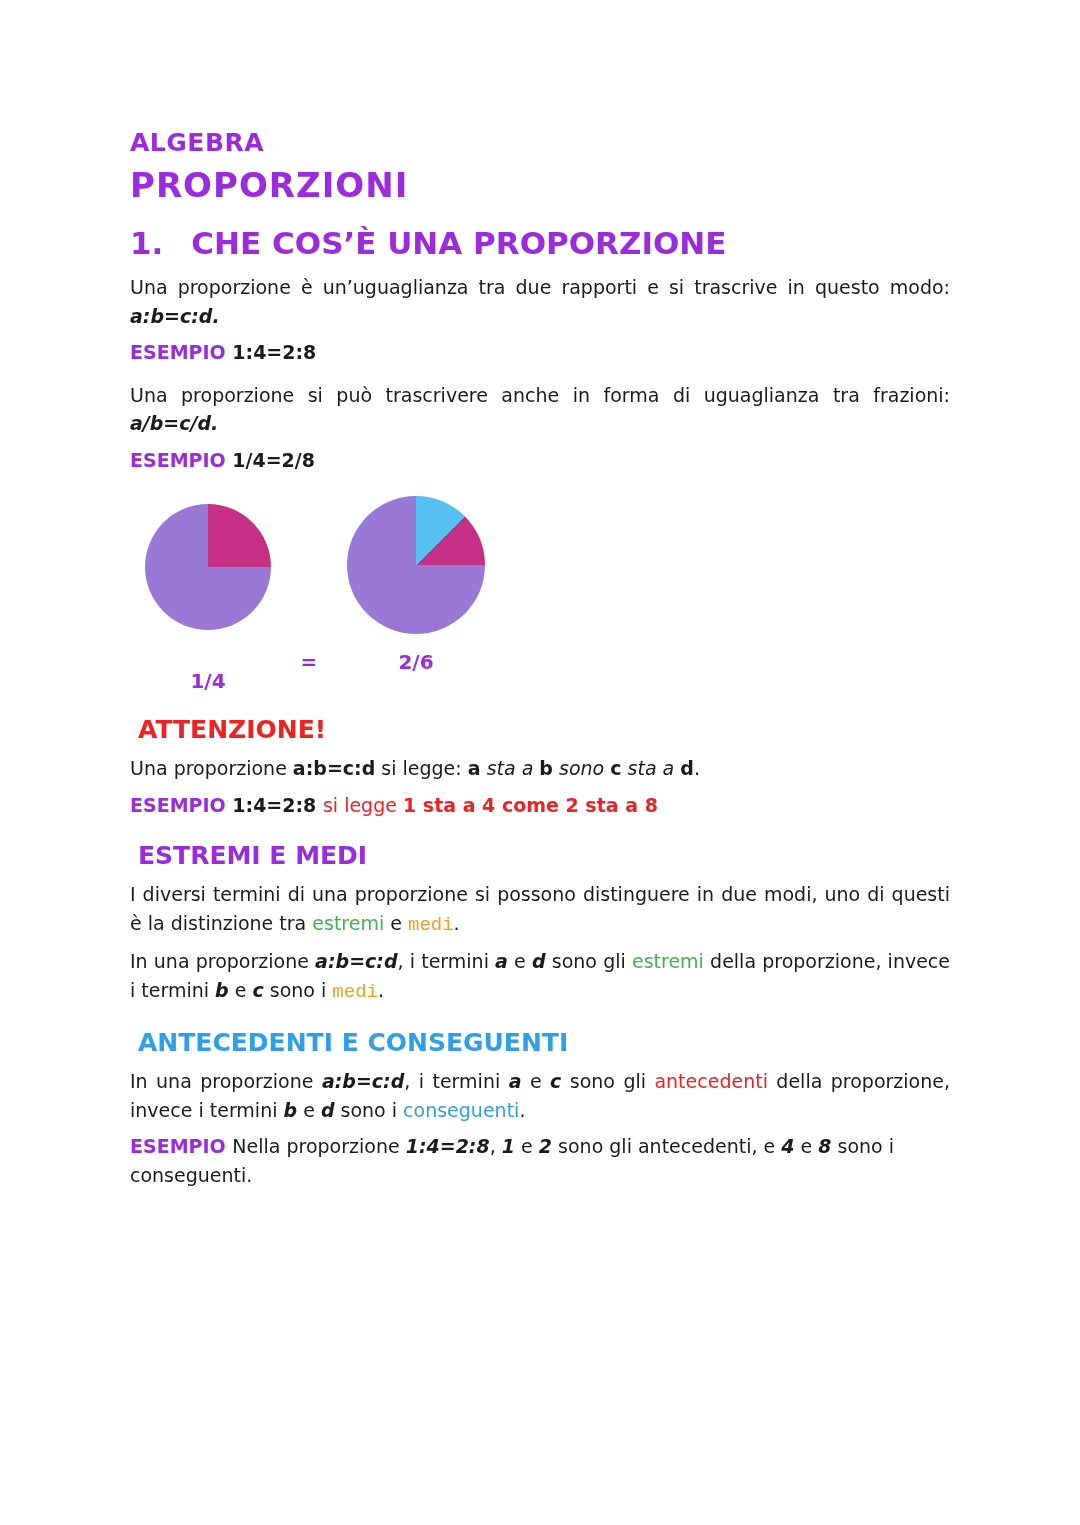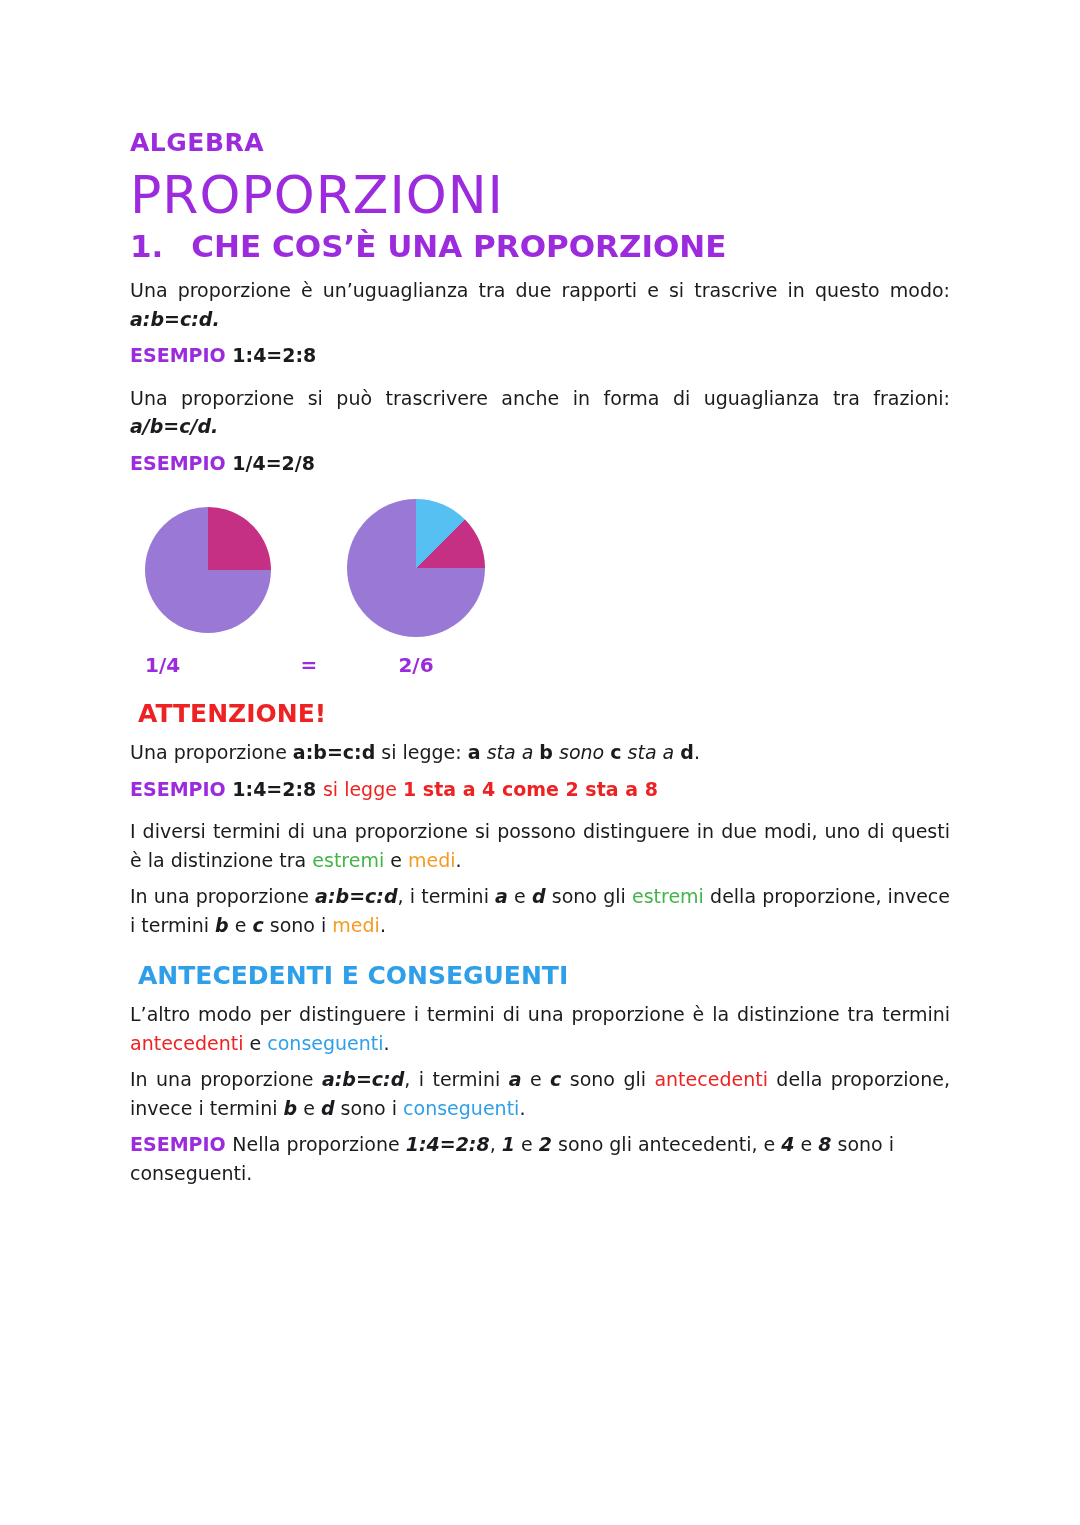--- a/index.html
+++ b/index.html
@@ -3,46 +3,46 @@
 <meta charset="utf-8">
 <style>
   html,body{margin:0;padding:0;background:#ffffff;}
   body{
     width:1080px;height:1525px;overflow:hidden;
     font-family:"DejaVu Sans","Liberation Sans",sans-serif;
     color:#1b1b1f;
   }
   .page{padding:128px 130px 0 130px;width:820px;box-sizing:content-box;}
   .kicker{font-size:25px;font-weight:bold;color:var(--purple);margin:0 0 8px 0;letter-spacing:.5px;}
-  .title{font-size:52px;font-weight:normal;color:var(--purple);margin:0 0 3px 0;letter-spacing:1px;}
+  .title{font-size:34px;font-weight:bold;color:var(--purple);margin:0 0 20px 0;letter-spacing:1px;}
   .sec-heading{font-size:31px;font-weight:bold;color:var(--purple);margin:0 0 12px 0;}
   .sec-heading .num{margin-right:28px;}
   p.body{font-size:19px;line-height:1.5;margin:0 0 8px 0;text-align:justify;}
   p.esempio{font-size:19px;line-height:1.5;margin:0 0 14px 0;}
   .sub-heading{font-size:25px;font-weight:bold;margin:22px 0 10px 8px;}
   .sub-heading.purple-h{color:var(--purple);}
   .sub-heading.red-h{color:var(--red);}
   .sub-heading.blue-h{color:var(--blue);}
   
   .b{font-weight:bold;}
   .i{font-style:italic;}
   .bi{font-weight:bold;font-style:italic;}
   .purple{color:var(--purple);}
   .red{color:var(--red);}
   .green{color:var(--green);}
-  .orange{color:var(--orange);}
+  .orange{color:var(--orange);font-family:Liberation Mono, monospace;}
   .blue{color:var(--blue);}
   
   .figure{margin:22px 0 10px 15px;}
   .pies{display:flex;align-items:flex-start;}
   .pie{border-radius:50%;}
   .pie1{width:126px;height:126px;margin-top:8px;}
   .pie2{width:138px;height:138px;margin-left:76px;}
   .labels{display:flex;margin-top:16px;font-weight:bold;color:var(--purple);font-size:20px;}
-  .labels .l1{width:126px;text-align:left;}
+  .labels .l1{width:126px;text-align:center;margin-top:19px;}
   .labels .eq{width:76px;text-align:center;}
   .labels .l2{width:138px;text-align:center;}
 </style>
 </head>
 <body>
 
 <div class="page">
 
   <div class="kicker">ALGEBRA</div>
   <h1 class="title">PROPORZIONI</h1>
@@ -65,21 +65,21 @@
       <span class="l1">1/4</span>
       <span class="eq">=</span>
       <span class="l2">2/6</span>
     </div>
   </div>
 
   <h3 class="sub-heading red-h">ATTENZIONE!</h3>
   <p class="body"><span>Una proporzione </span><span class="b">a:b=c:d</span><span> si legge: </span><span class="b">a</span><span> </span><span class="i">sta a </span><span class="b">b</span><span> </span><span class="i">sono </span><span class="b">c</span><span> </span><span class="i">sta a </span><span class="b">d</span><span>.</span></p>
   <p class="esempio"><span class="purple b">ESEMPIO </span><span class="b">1:4=2:8 </span><span class="red">si legge </span><span class="red b">1 sta a 4 come 2 sta a 8</span></p>
 
+  <h3 class="sub-heading purple-h">ESTREMI E MEDI</h3>
   <p class="body"><span>I diversi termini di una proporzione si possono distinguere in due modi, uno di questi è la distinzione tra </span><span class="green">estremi</span><span> e </span><span class="orange">medi</span><span>.</span></p>
   <p class="body"><span>In una proporzione </span><span class="bi">a:b=c:d</span><span>, i termini </span><span class="bi">a</span><span> e </span><span class="bi">d</span><span> sono gli </span><span class="green">estremi</span><span> della proporzione, invece i termini </span><span class="bi">b</span><span> e </span><span class="bi">c</span><span> sono i </span><span class="orange">medi</span><span>.</span></p>
 
   <h3 class="sub-heading blue-h">ANTECEDENTI E CONSEGUENTI</h3>
-  <p class="body"><span>L’altro modo per distinguere i termini di una proporzione è la distinzione tra termini </span><span class="red">antecedenti</span><span> e </span><span class="blue">conseguenti</span><span>.</span></p>
   <p class="body"><span>In una proporzione </span><span class="bi">a:b=c:d</span><span>, i termini </span><span class="bi">a</span><span> e </span><span class="bi">c</span><span> sono gli </span><span class="red">antecedenti</span><span> della proporzione, invece i termini </span><span class="bi">b</span><span> e </span><span class="bi">d</span><span> sono i </span><span class="blue">conseguenti</span><span>.</span></p>
   <p class="esempio"><span class="purple b">ESEMPIO </span><span>Nella proporzione </span><span class="bi">1:4=2:8</span><span>, </span><span class="bi">1</span><span> e </span><span class="bi">2</span><span> sono gli antecedenti, e </span><span class="bi">4</span><span> e </span><span class="bi">8</span><span> sono i conseguenti.</span></p>
 
 </div>
 
 </body></html>

